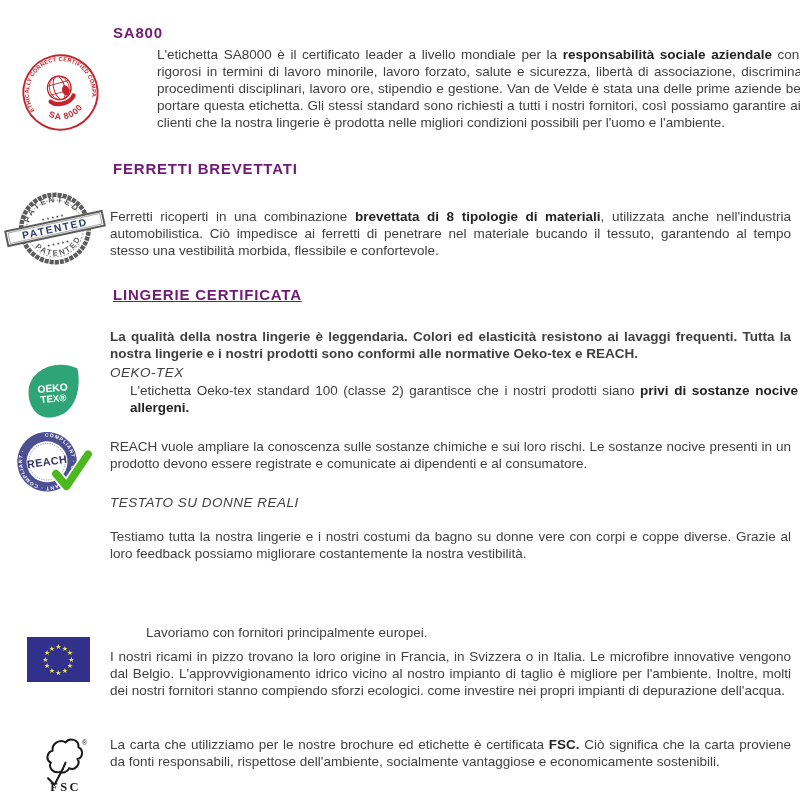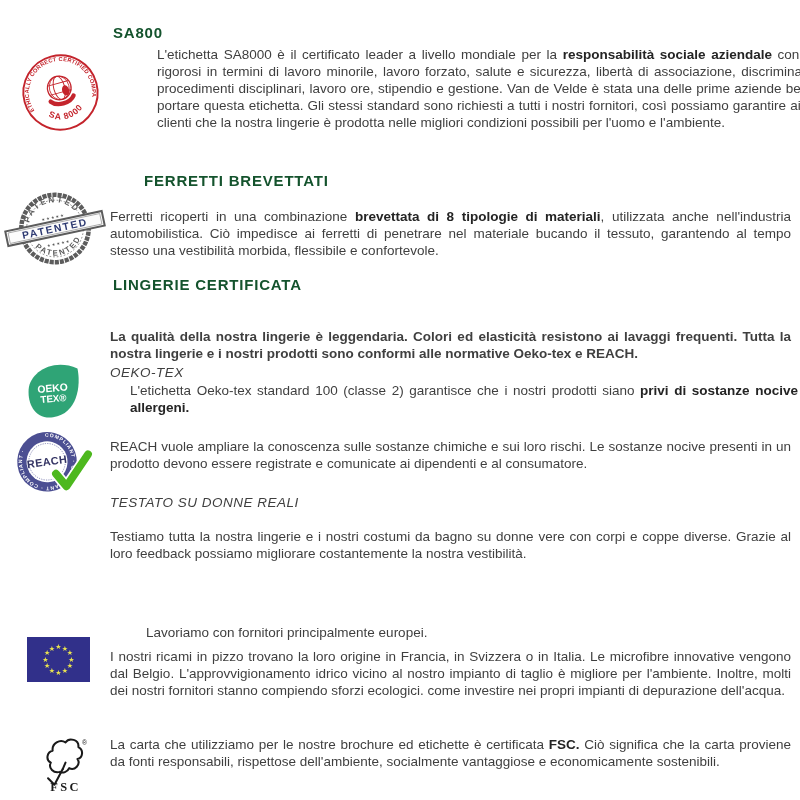--- a/index.html
+++ b/index.html
@@ -2,39 +2,39 @@
 <html><head>
 <meta charset="utf-8">
 <style>
   html,body{margin:0;padding:0;background:#fff;}
   .page{position:relative;width:800px;height:800px;background:#ffffff;
         font-family:"Liberation Sans",sans-serif;overflow:hidden;}
   svg{overflow:visible;}
   .txt{position:absolute;left:110px;width:681px;color:#3f3f3f;
        font-size:13.5px;line-height:17px;text-align:justify;margin:0;}
   .txt.noj{text-align:left;}
-  .heading{position:absolute;left:113px;margin:0;color:#14532d;
+  .heading{position:absolute;left:113px;margin:0;color:#701a75;
            font-size:15px;font-weight:700;letter-spacing:.8px;line-height:18px;}
   .label{position:absolute;left:110px;margin:0;color:#3f3f3f;
          font-size:13.5px;letter-spacing:.5px;line-height:17px;font-style:italic;}
   b{font-weight:700;color:#242424;}
   .icon{position:absolute;}
   
   #i-sa8000{left:21px;top:53px;}
   #i-patented{left:9px;top:189px;}
   #i-oeko{left:25px;top:362px;}
   #i-reach{left:11px;top:426px;}
   #i-eu{left:27px;top:637px;}
   #i-fsc{left:42px;top:736px;}
   
   #h-sa800{top:24px;}
   #p-sa800{top:46px;margin-left:47px;}
-  #h-ferretti{top:172px;margin-left:31px;}
+  #h-ferretti{top:160px;}
   #p-ferretti{top:208px;}
-  #h-lingerie{top:276px;}
+  #h-lingerie{top:286px;text-decoration:underline;}
   #p-lingerie{top:328px;font-weight:bold;}
   #l-oeko{top:364px;}
   #p-oeko{top:382px;margin-left:20px;}
   #p-reach{top:438px;}
   #l-testato{top:494px;}
   #p-testato{top:528px;}
   #p-eu-intro{top:624px;margin-left:36px;}
   #p-eu{top:648px;}
   #p-fsc{top:736px;}
 </style>

